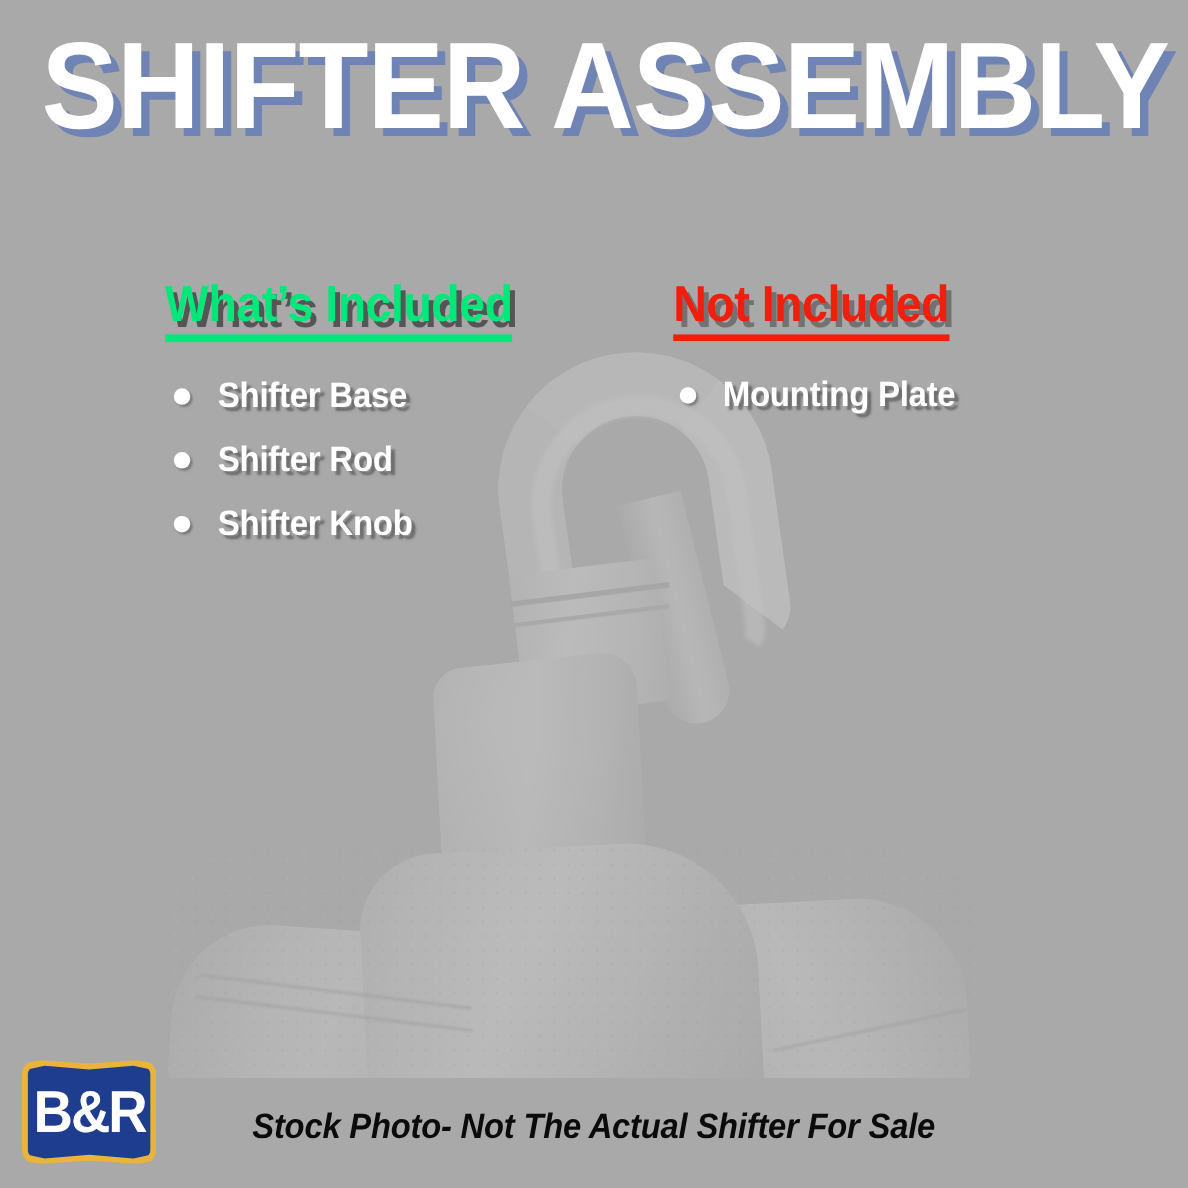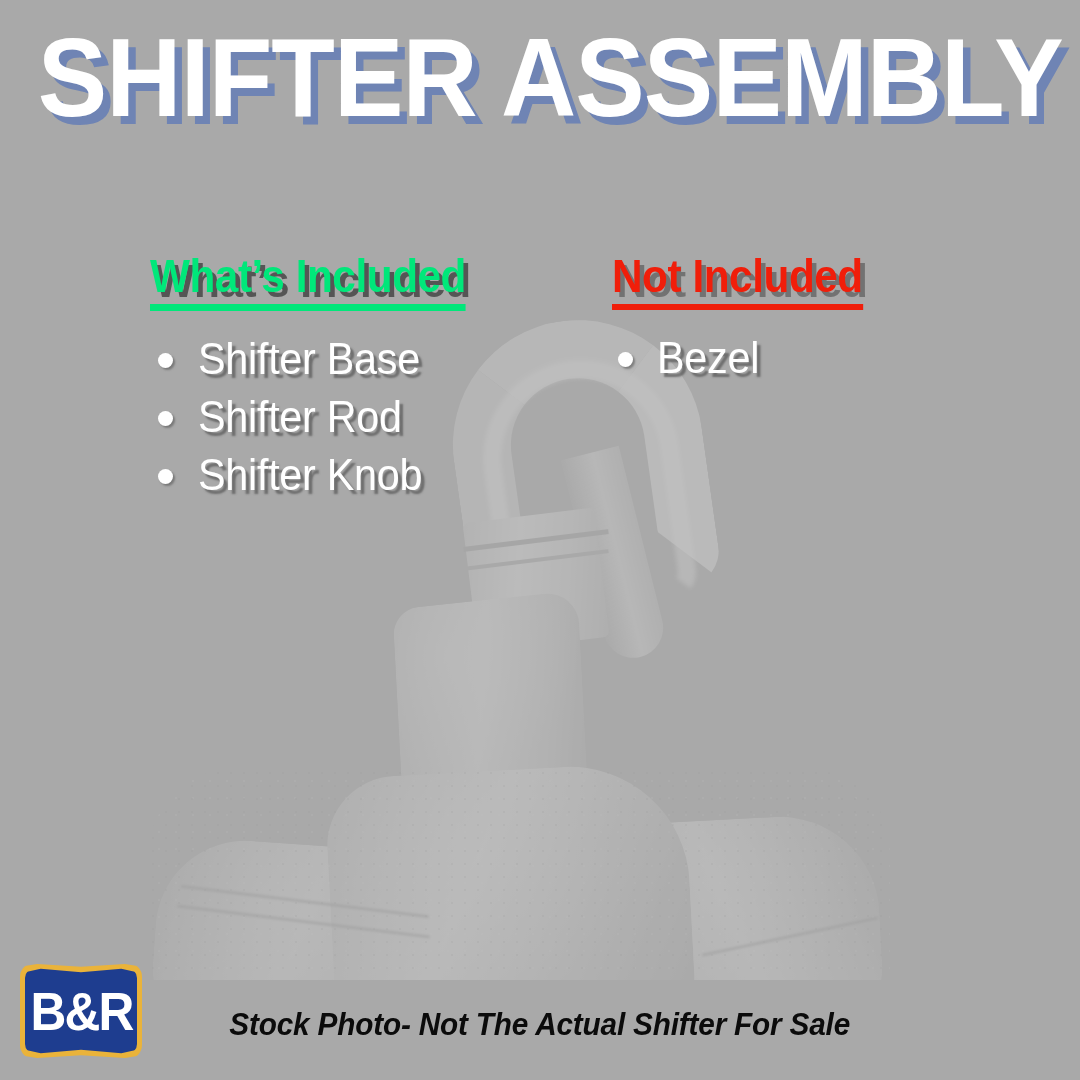--- a/index.html
+++ b/index.html
@@ -173,22 +173,22 @@
   ul.feature-list {
     list-style: none;
     margin: 22px 0 0 0;
     padding: 0;
   }
   ul.feature-list li {
     position: relative;
     padding-left: 48px;
     margin-bottom: 6px;
     font-family: "Liberation Sans Narrow", "Liberation Sans", sans-serif;
-    font-weight: normal;
-    font-size: 44px;
+    font-weight: bold;
+    font-size: 32px;
     line-height: 52px;
     color: #ffffff;
     text-shadow: 4px 4px 2px rgba(90,90,90,.75);
     letter-spacing: -0.3px;
   }
   ul.feature-list li .bullet {
     position: absolute;
     left: 8px; top: 20px;
     width: 15px; height: 15px;
     background: #ffffff;
@@ -288,21 +288,21 @@
         <span class="item-text">Shifter Knob</span>
       </li>
     </ul>
   </div>
 
   <div class="col" id="col-right">
     <div class="col-head" id="head-not-included">Not Included</div>
     <ul class="feature-list">
       <li>
         <span class="bullet"></span>
-        <span class="item-text">Bezel</span>
+        <span class="item-text">Mounting Plate</span>
       </li>
     </ul>
   </div>
 
   <div id="logo">
     <div id="logo-plate">
       <div id="logo-inner">
         <span id="logo-text">B&amp;R</span>
       </div>
     </div>

